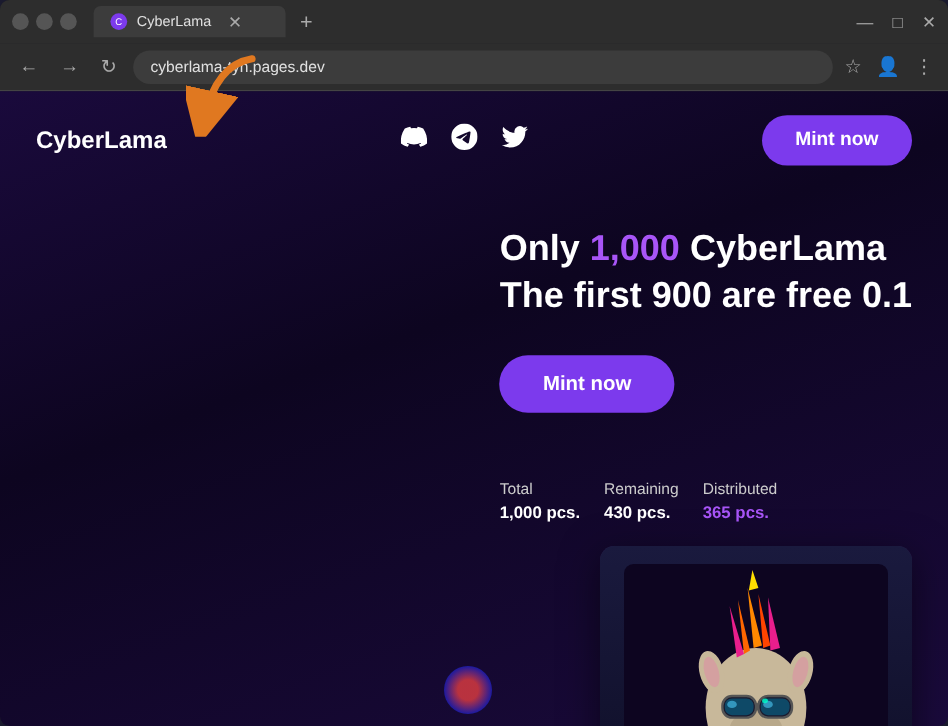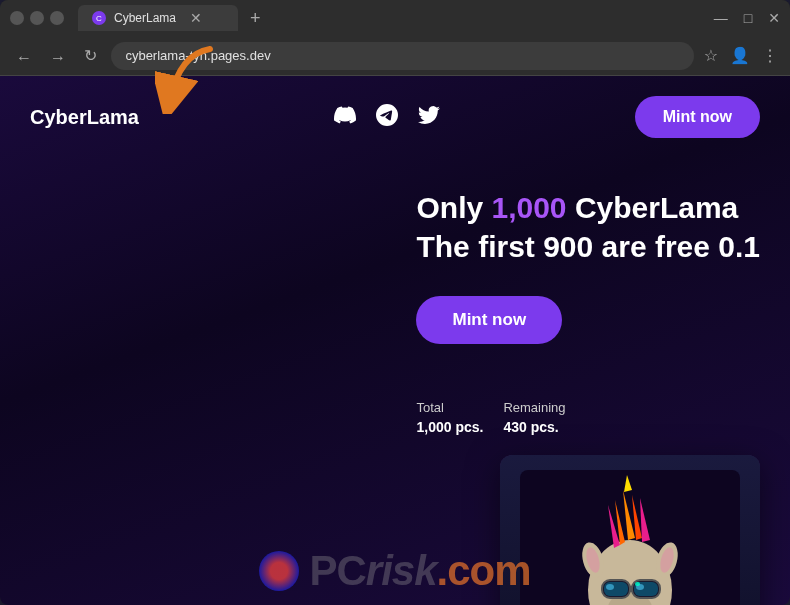--- a/index.html
+++ b/index.html
@@ -158,20 +158,24 @@
         
         <div class="stats">
           <div class="stat-item">
             <div class="stat-label">Total</div>
             <div class="stat-value">1,000 pcs.</div>
           </div>
           <div class="stat-item">
             <div class="stat-label">Remaining</div>
             <div class="stat-value">430 pcs.</div>
           </div>
+          <div class="stat-item">
+            <div class="stat-label">Distributed</div>
+            <div class="stat-value purple">365 pcs.</div>
+          </div>
         </div>
       </div>
 
       <div class="nft-container">
         <div class="nft-card">
           <div class="nft-inner">
 
             <svg class="llama-svg" viewBox="0 0 220 270" xmlns="http://www.w3.org/2000/svg">
 
               <rect width="220" height="270" fill="#0d0520" rx="8"></rect>
@@ -246,19 +250,16 @@
 
               <path d="M88 148 Q110 162 132 148" stroke="#b8a88a" stroke-width="2" fill="none"></path>
             </svg>
           </div>
         </div>
       </div>
     </div>
 
     <div class="watermark">
       <div class="wm-icon"></div>
-      <div class="wm-text">
-        <span>PC</span><span style="font-style:italic;color:rgba(150,150,150,0.5)">risk</span><span class="wm-com">.com</span>
-      </div>
     </div>
 
   </div>
 </div>
 
 </body></html>

